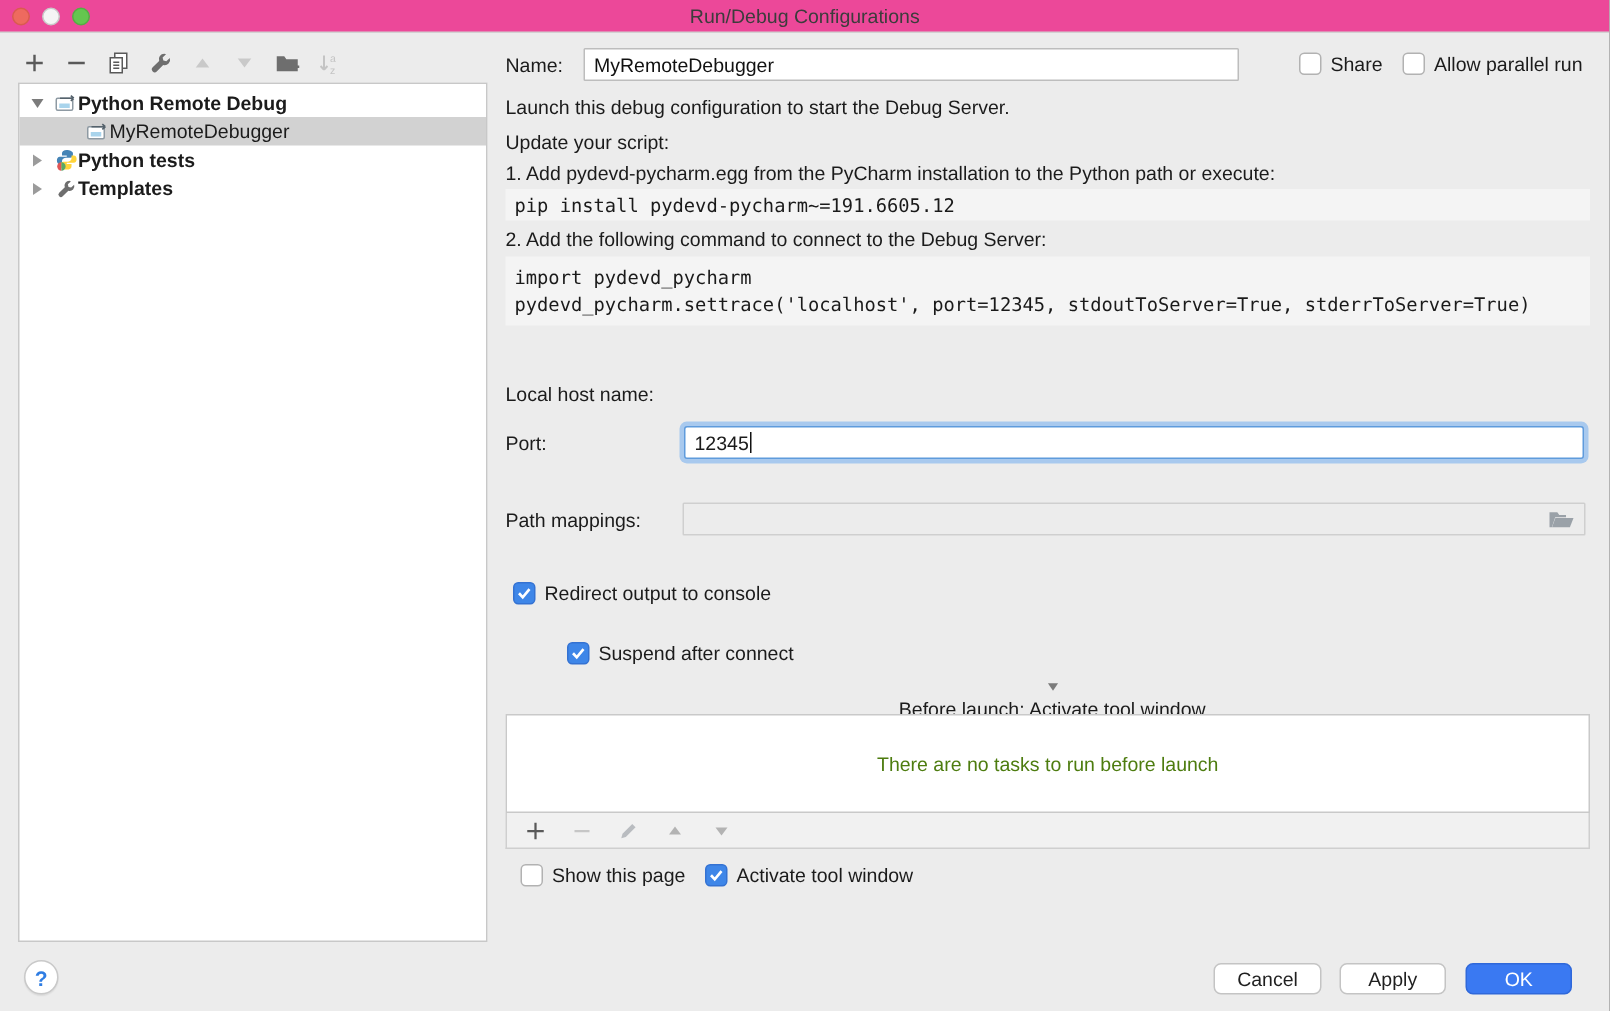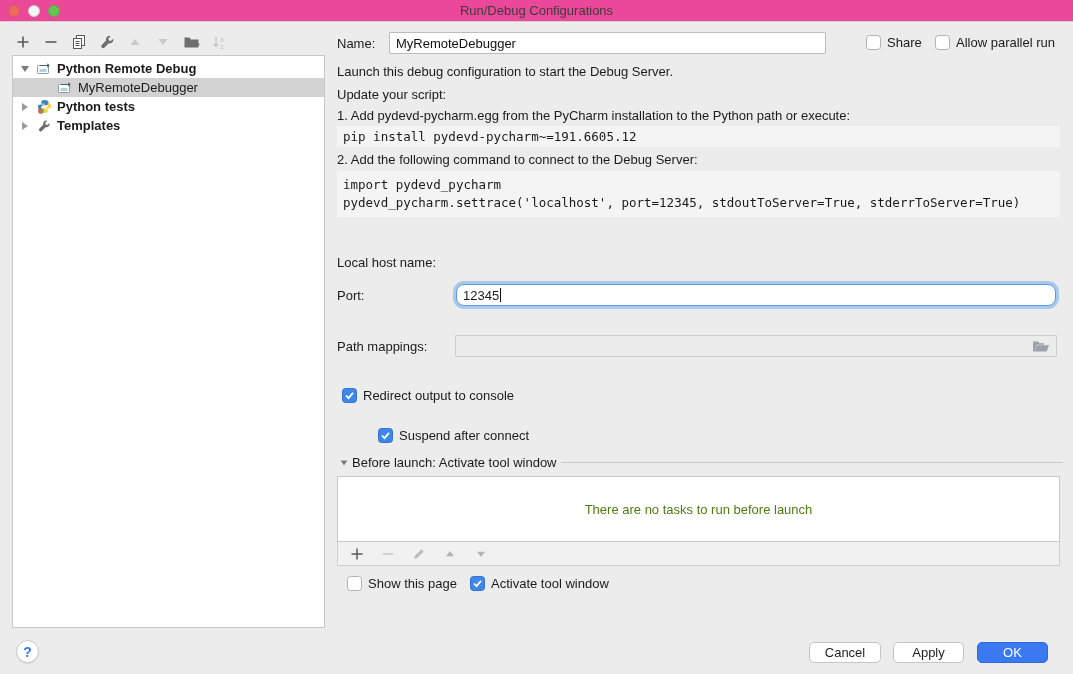--- a/index.html
+++ b/index.html
@@ -25,37 +25,37 @@
   .left-toolbar { position:absolute; left:14px; top:31px; height:22px; display:flex; align-items:center; gap:10px; }
   .tb-icon { width:18px; height:18px; display:inline-flex; align-items:center; justify-content:center; }
 
   
   .tree-panel {
     position:absolute; left:12px; top:55px; width:313px; height:573px;
     background:#fff; border:1px solid #c8c8c8;
   }
   .tree-row { position:absolute; left:0; width:100%; height:19px; display:flex; align-items:center; }
   .tree-row.selected { background:#d2d2d2; }
-  .tree-row .lbl { margin-left:5px;text-align:center; }
+  .tree-row .lbl { margin-left:0;text-align:center; }
   .tree-row .bold { font-weight:700; }
   .chev { display:inline-block; width:0; height:0; }
   .chev-down { border-left:4.5px solid transparent; border-right:4.5px solid transparent; border-top:6px solid #7b7b7b; }
   .chev-right { border-top:4.5px solid transparent; border-bottom:4.5px solid transparent; border-left:6px solid #9b9b9b; }
   .tree-icon { display:inline-flex; width:16px; height:16px; align-items:center; justify-content:center; }
 
   
   .abs { position:absolute; }
   label.flabel { color:#1b1b1b; }
   .text-input {
     border:1px solid #bdbdbd; background:#fff; height:22px; font-size:13px;
     font-family:"Liberation Sans", sans-serif; padding:0 6px; color:#111; border-radius:1px;
   }
   .fake-field {
     border:1px solid #bdbdbd; background:#fff; height:22px; display:flex; align-items:center;
-    padding:0 6px; border-radius:8px;
+    padding:0 6px; border-radius:2px;
   }
   .fake-field.focused { border:1px solid #5f9bdc; box-shadow:0 0 0 3px #a8c9ee; }
   .caret { display:inline-block; width:1px; height:14px; background:#111; margin-left:1px; }
   .disabled-field {
     border:1px solid #cfcfcf; background:#ececec; height:22px; display:flex;
     align-items:center; justify-content:flex-end; padding:0 6px; border-radius:1px;
   }
   .code-block {
     background:#f4f4f4; font-family:"DejaVu Sans Mono", monospace; font-size:12.5px;
     color:#1a1a1a; white-space:pre; display:flex; flex-direction:column; justify-content:center;
@@ -63,21 +63,21 @@
   }
   
   .cb {
     width:15px; height:15px; border-radius:3.5px; border:1px solid #b2b2b2; background:#fff;
     display:inline-flex; align-items:center; justify-content:center; flex:none;
   }
   .cb.checked { background:#3e86e8; border-color:#3472d2; }
   .cb-row { display:flex; align-items:center; gap:6px; }
 
   
-  .bl-header { display:flex; align-items:center; width:723px; gap:4px; }
+  .bl-header { display:flex; align-items:center; width:723px; gap:4px;flex-direction:column; }
   .bl-line { flex:1; height:1px; background:#c9c9c9; }
   .tasks-box {
     background:#fff; border:1px solid #c9c9c9; display:flex; align-items:center; justify-content:center;
   }
   .tasks-empty { color:#4d7c0f; font-size:13px; }
   .tasks-toolbar {
     background:#f1f1f1; border:1px solid #cfcfcf; border-top:none;
     display:flex; align-items:center; gap:13px; padding:0 10px;
   }
 

